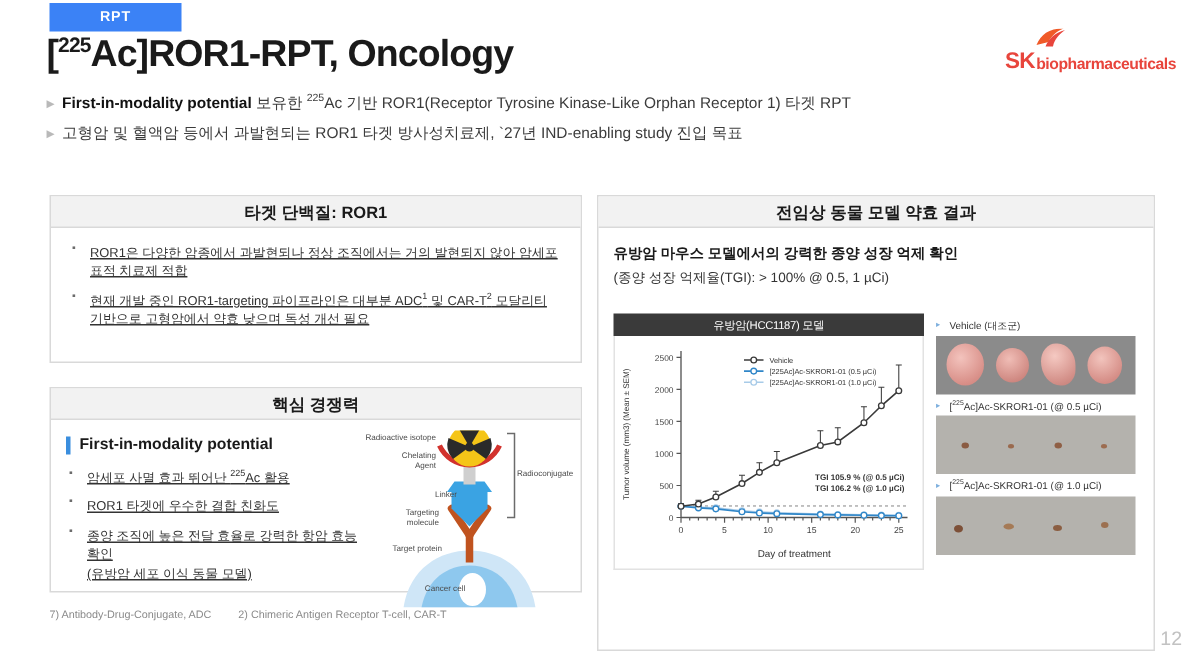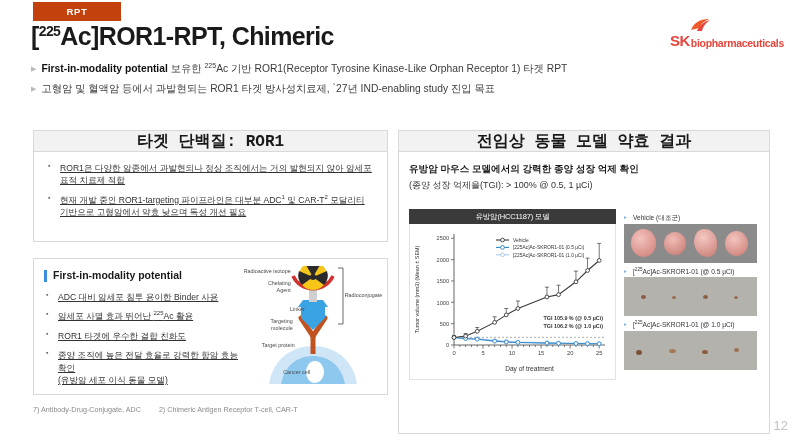--- a/index.html
+++ b/index.html
@@ -6,21 +6,21 @@
   body{
     width:800px;height:445px;background:#ffffff;
     font-family:"Liberation Sans","DejaVu Sans",sans-serif;
     color:#222;overflow:hidden;position:relative;
   }
   .slide{position:relative;width:800px;height:445px;}
 
   
   .badge{
     position:absolute;left:33px;top:2px;width:88px;height:19px;
-    background:#c2410c;color:#ffffff;font-size:9.5px;font-weight:bold;
+    background:#3b82f6;color:#ffffff;font-size:9.5px;font-weight:bold;
     letter-spacing:.6px;display:flex;align-items:center;justify-content:center;
   }
   .title{
     position:absolute;left:31px;top:22px;
     font-size:25px;font-weight:bold;letter-spacing:-.6px;color:#1a1a1a;
     white-space:nowrap;
   }
   .title sup{font-size:14px;vertical-align:super;line-height:0;}
 
   .sub{position:absolute;left:31px;font-size:10.3px;color:#3b3b3b;white-space:nowrap;}
@@ -33,21 +33,21 @@
   .logo{position:absolute;right:16px;top:26px;display:flex;align-items:flex-end;height:22px;}
   .logo .sk{font-size:15px;font-weight:bold;color:#e8453c;letter-spacing:-.5px;line-height:1;}
   .logo .bp{font-size:10.5px;font-weight:bold;color:#e8453c;letter-spacing:-.3px;line-height:1;margin-left:1px;}
   .logo .wing{position:absolute;left:19px;top:-7px;width:22px;height:13px;}
 
   
   .card{position:absolute;border:1px solid #d9d9d9;background:#fff;box-sizing:border-box;}
   .card-hd{
     height:20px;background:#f2f2f2;border-bottom:1px solid #d9d9d9;
     display:flex;align-items:center;justify-content:center;
-    font-size:16px;font-weight:bold;color:#1a1a1a;font-family:Liberation Mono, monospace;
+    font-size:11px;font-weight:bold;color:#1a1a1a;
   }
   .card-bd{padding:10px 12px;}
 
   
   #cardTarget{left:33px;top:130px;width:355px;height:112px;}
   
   #cardCore{left:33px;top:258px;width:355px;height:137px;}
   
   #cardEff{left:398px;top:130px;width:372px;height:304px;}
 
@@ -101,21 +101,21 @@
   .pageno{position:absolute;right:12px;top:418px;font-size:13px;color:#c2c2c2;}
 </style>
 </head>
 <body>
 
 <div class="slide">
 
   <div class="badge">RPT</div>
 
   <div class="title">
-    <span>[</span><sup>225</sup><span>Ac]ROR1-RPT, Chimeric</span>
+    <span>[</span><sup>225</sup><span>Ac]ROR1-RPT, Oncology</span>
   </div>
 
   <div class="sub sub1">
     <span class="tri">▶</span><b>First-in-modality potential</b><span> 보유한 </span><sup>225</sup><span>Ac 기반 ROR1(Receptor Tyrosine Kinase-Like Orphan Receptor 1) 타겟 RPT</span>
   </div>
 
   <div class="sub sub2">
     <span class="tri">▶</span><span>고형암 및 혈액암 등에서 과발현되는 ROR1 타겟 방사성치료제, `27년 IND-enabling study 진입 목표</span>
   </div>
 
@@ -132,27 +132,27 @@
     <div class="card-hd">타겟 단백질: ROR1</div>
     <div class="card-bd">
       <ul class="blist">
         <li><span>ROR1은 다양한 암종에서 과발현되나 정상 조직에서는 거의 발현되지 않아 암세포 표적 치료제 적합</span></li>
         <li><span>현재 개발 중인 ROR1-targeting 파이프라인은 대부분 ADC</span><sup>1</sup><span> 및 CAR-T</span><sup>2</sup><span> 모달리티 기반으로 고형암에서 약효 낮으며 독성 개선 필요</span></li>
       </ul>
     </div>
   </div>
 
   <div class="card" id="cardCore">
+    <div class="card-hd">핵심 경쟁력</div>
     <div class="card-bd" style="padding:7px 10px">
       <div class="core-wrap">
 
         <div class="core-left">
           <div class="fim">First-in-modality potential</div>
           <ul class="blist">
-            <li><span>ADC 대비 암세포 침투 용이한 Binder 사용</span></li>
             <li><span>암세포 사멸 효과 뛰어난 </span><sup>225</sup><span>Ac 활용</span></li>
             <li><span>ROR1 타겟에 우수한 결합 친화도</span></li>
             <li><span>종양 조직에 높은 전달 효율로 강력한 항암 효능 확인</span><br><span>(유방암 세포 이식 동물 모델)</span></li>
           </ul>
         </div>
 
         <div class="diagram">
           <svg width="140" height="118" viewBox="0 0 140 118">
 
             <path d="M26 118 C30 92 50 80 70 80 C90 80 110 92 114 118 Z" fill="#cfe6f7"></path>

